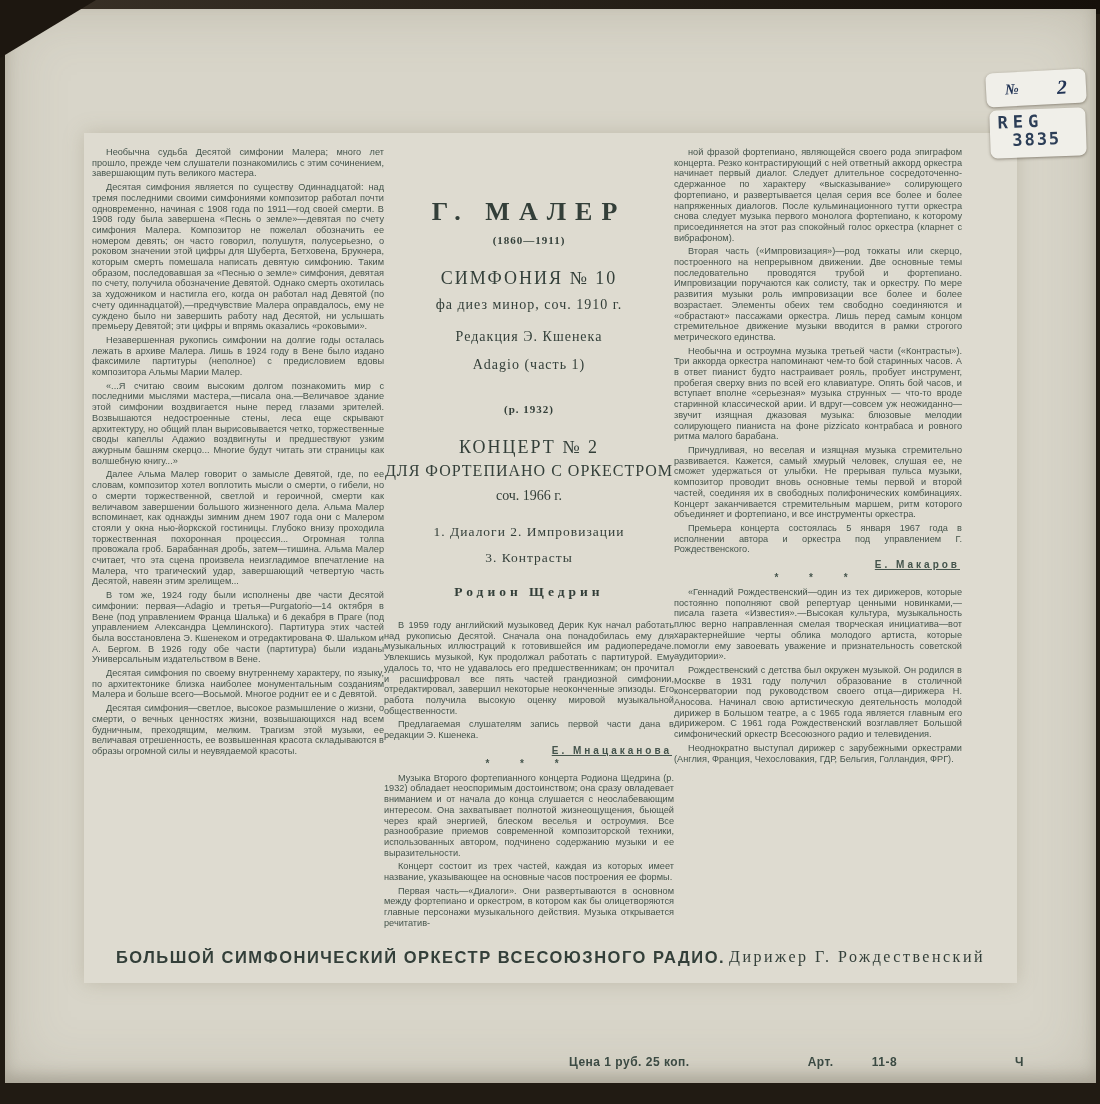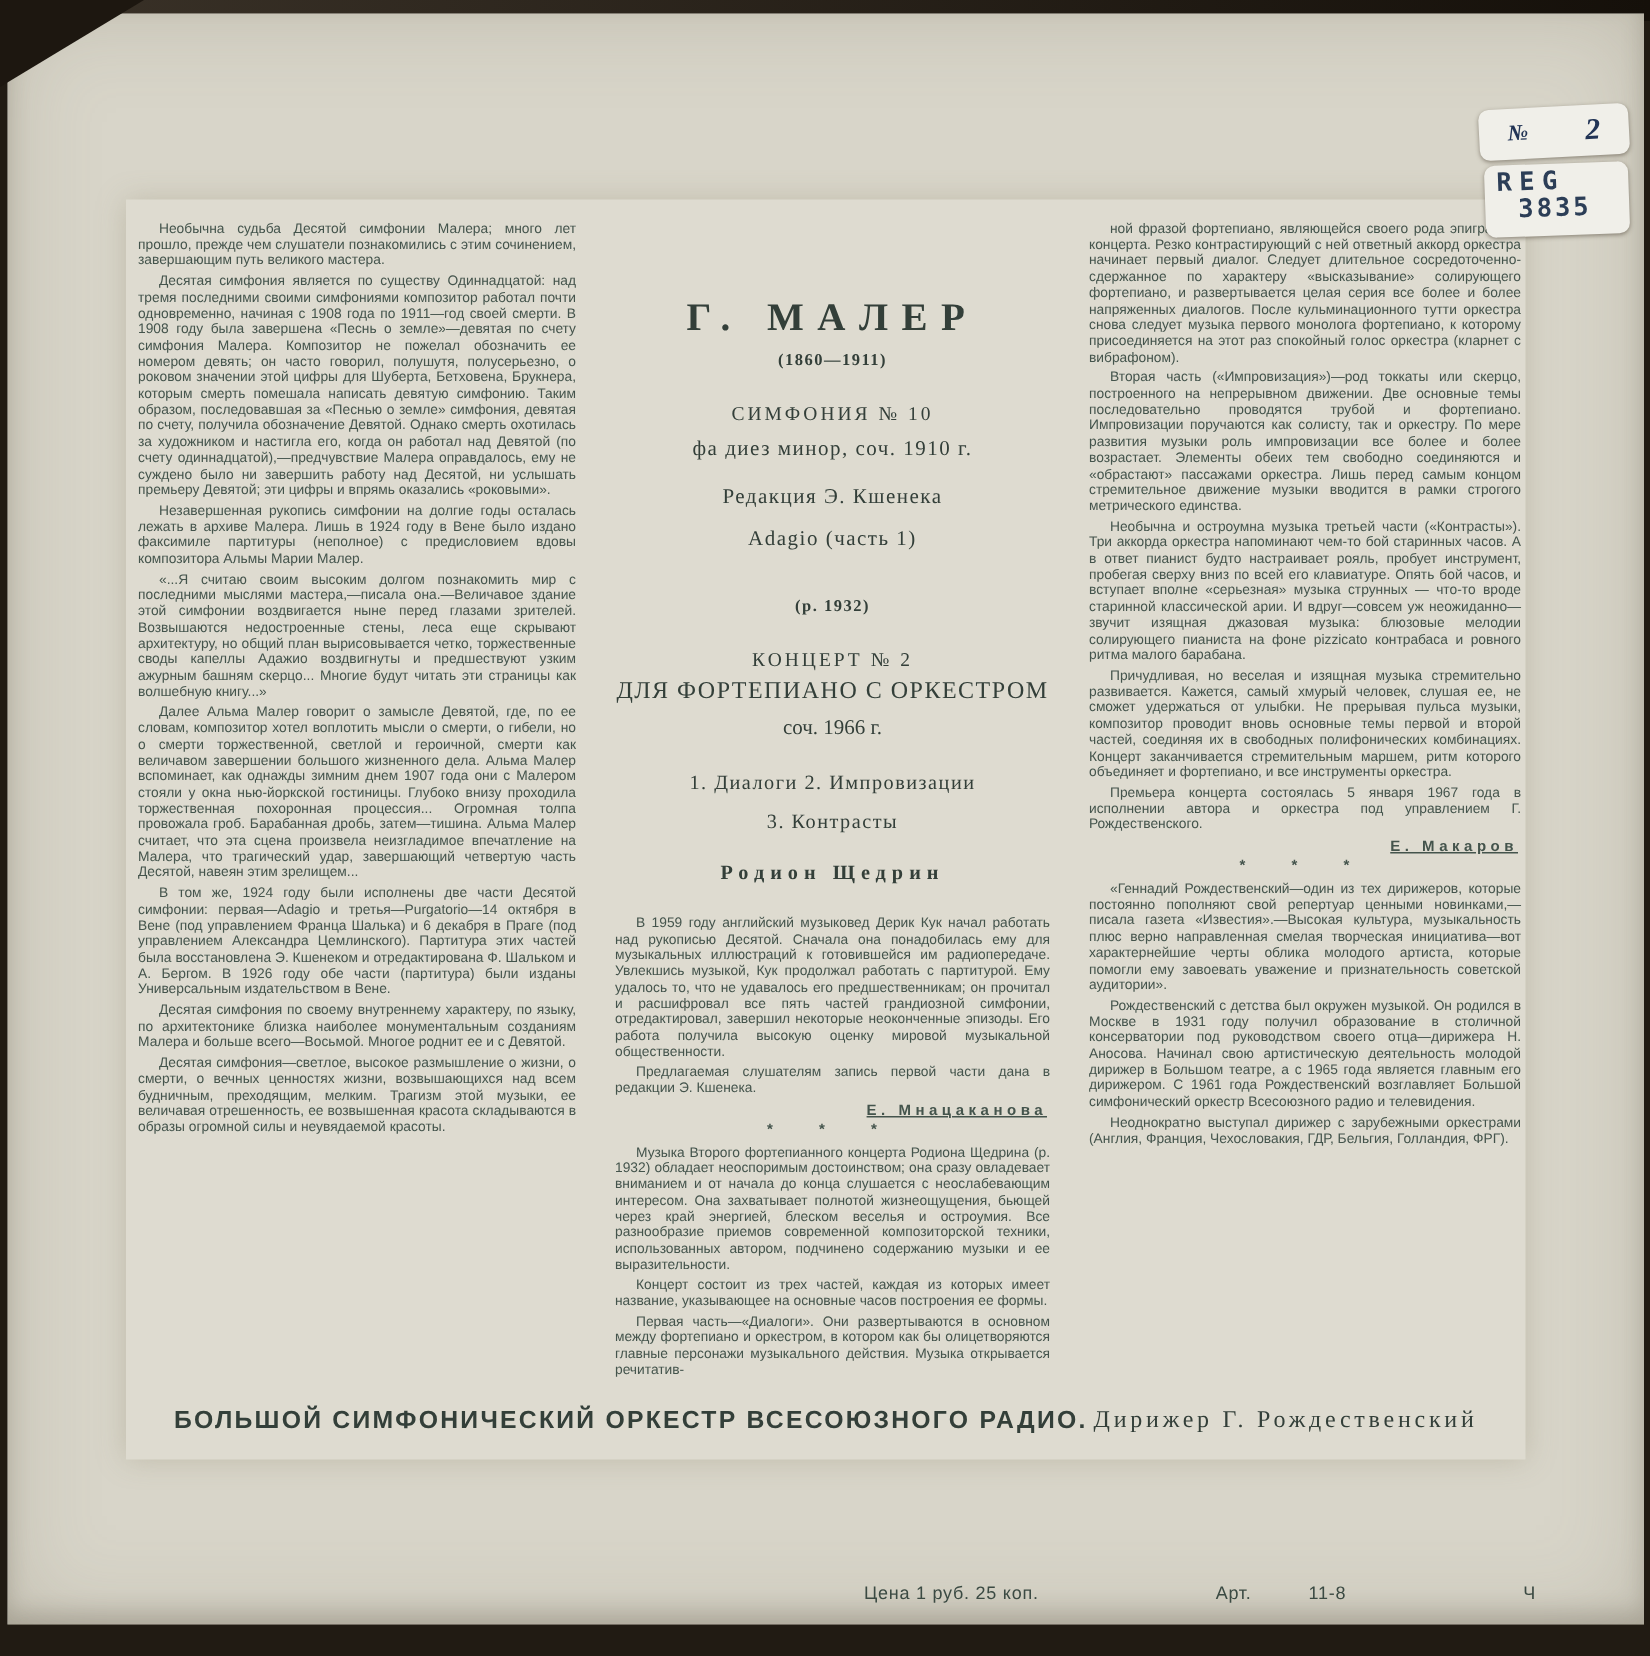--- a/index.html
+++ b/index.html
@@ -16,32 +16,32 @@
   body{font-family:"Liberation Sans", sans-serif;}
   .photo{position:relative;width:1100px;height:1104px;background:var(--photo-bg);overflow:hidden;}
   .photo::before{content:"";position:absolute;left:0;top:0;width:100%;height:14px;
     background:linear-gradient(90deg,#3a3228,#15100a);}
   .paper{position:absolute;left:5px;right:4px;top:9px;bottom:21px;background:var(--paper);
     box-shadow:inset 0 0 60px rgba(120,110,90,.25), inset 0 -8px 14px rgba(80,70,55,.25);}
   .corner-tear{position:absolute;left:0;top:0;width:96px;height:58px;background:#1d1710;
     clip-path:polygon(0 0,100% 0,0 100%);z-index:5;}
   .sheet{position:absolute;left:79px;right:79px;top:124px;background:var(--sheet);
     box-shadow:0 0 18px rgba(150,140,115,.35);padding:14px 8px 6px 8px;}
-  .columns{display:flex;gap:26px;}
+  .columns{display:flex;}
   .col{flex:1;}
   .col-left{flex:0 0 292px;}
   .col-center{flex:0 0 290px;}
   .col-right{flex:0 0 288px;}
   .body-text p{margin:0 0 3px 0;text-indent:14px;text-align:justify;
     font-size:9.2px;line-height:10.7px;color:var(--ink);}
   .headings{text-align:center;color:var(--ink-dark);font-family:"Liberation Serif", serif;}
   .mahler-block{margin-top:50px;}
   .h-composer{font-size:26px;font-weight:bold;letter-spacing:9px;}
   .h-years{font-size:11px;font-weight:bold;letter-spacing:1px;margin-top:7px;}
-  .h-work{font-size:13px;letter-spacing:2px;margin-top:22px;}
+  .h-work{font-size:18px;letter-spacing:2px;margin-top:22px;}
   .h-key{font-size:14px;letter-spacing:1px;margin-top:8px;}
   .h-edition{font-size:14px;letter-spacing:1px;margin-top:16px;}
   .h-movement{font-size:14px;letter-spacing:1px;margin-top:12px;}
   .shchedrin-block{margin-top:30px;}
   .h-work2{font-size:16px;letter-spacing:1px;margin-top:4px;}
   .h-opus{font-size:14px;margin-top:8px;}
   .h-movements{font-size:13.5px;letter-spacing:1px;margin-top:20px;}
   .h-movements2{font-size:13.5px;letter-spacing:1px;margin-top:10px;}
   .h-performer{font-size:13.5px;font-weight:bold;letter-spacing:4px;margin-top:18px;}
   .center-body{margin-top:20px;}
@@ -49,21 +49,21 @@
     margin:4px 2px 2px 0;font-weight:bold;text-decoration:underline;}
   .separator{text-align:center;font-size:10px;letter-spacing:14px;color:var(--ink);
     margin:2px 0 4px 0;font-weight:bold;}
   .orchestra-line{display:flex;justify-content:center;align-items:center;gap:4px;
     margin:16px 0 10px 0;white-space:nowrap;}
   .orchestra-name{font-size:16.5px;letter-spacing:1.5px;color:var(--ink-dark);
     font-family:"Liberation Sans", sans-serif;font-weight:bold;}
   .conductor-name{font-size:16px;letter-spacing:2.5px;color:var(--ink-dark);
     font-family:"Liberation Serif", serif;}
   .price-row{position:absolute;left:0;right:0;bottom:14px;display:flex;
-    justify-content:flex-end;align-items:baseline;color:#3b4a43;font-weight:normal;}
+    justify-content:flex-end;align-items:baseline;color:#3b4a43;font-weight:bold;}
   .price-row span{font-size:12px;letter-spacing:.5px;}
   .price{margin-right:118px;}
   .art-label{margin-right:38px;}
   .art-value{margin-right:118px;}
   .code{margin-right:72px;}
   .stickers{position:absolute;top:62px;right:10px;z-index:6;display:flex;
     flex-direction:column;align-items:flex-end;gap:4px;}
   .sticker{background:var(--sticker);border-radius:7px;
     box-shadow:0 1px 3px rgba(60,50,35,.5);}
   .sticker-number{width:100px;height:34px;transform:rotate(-3deg);display:flex;

